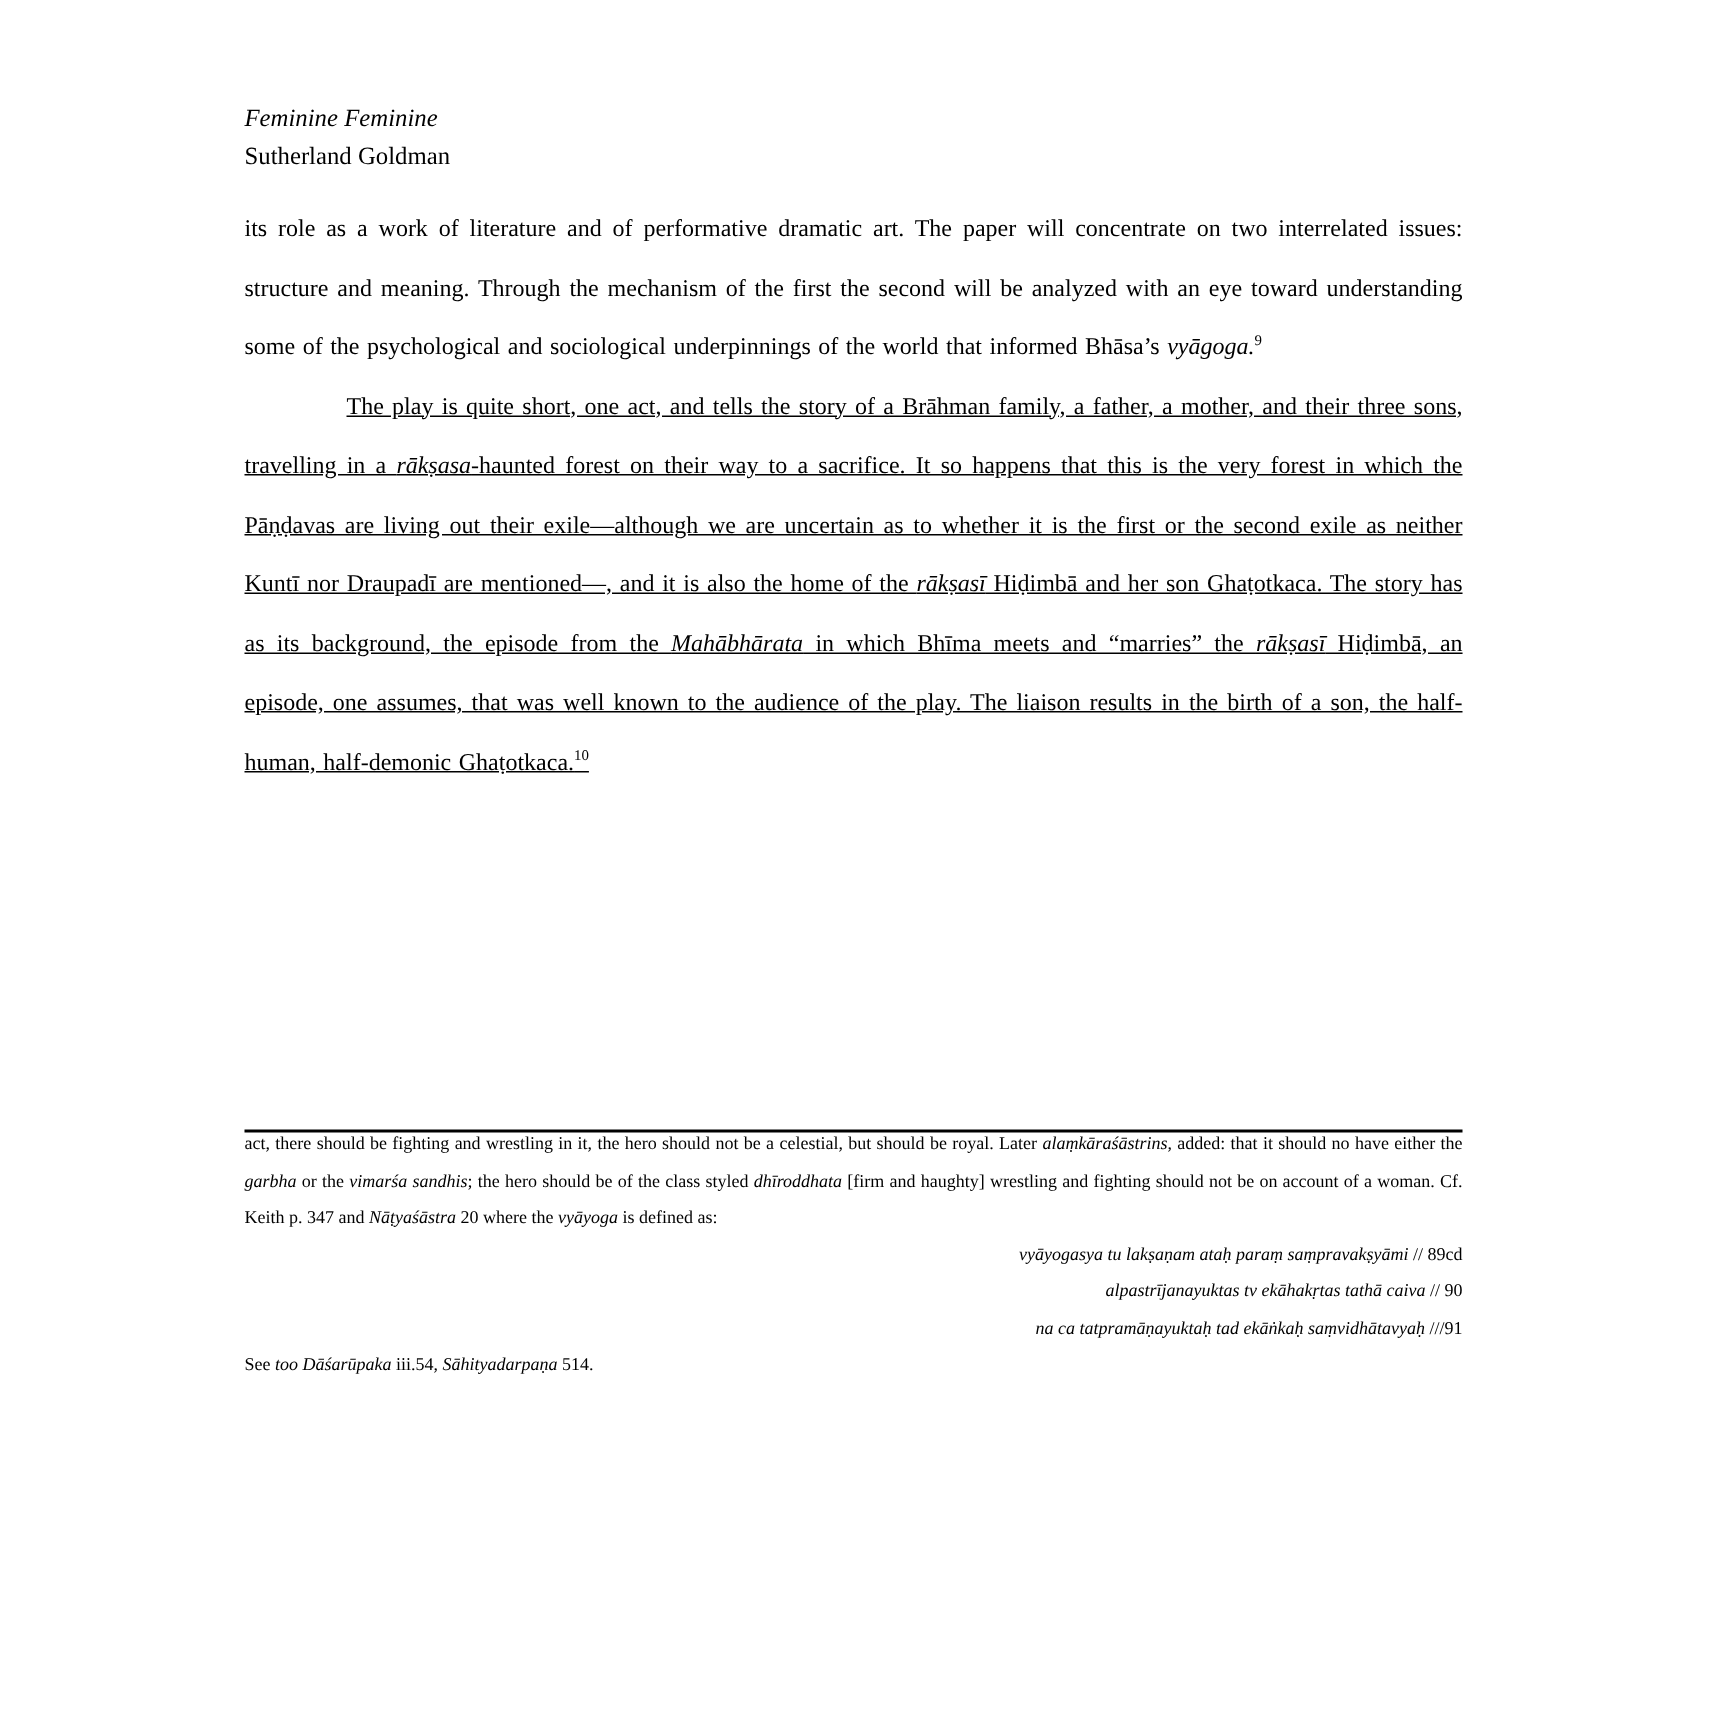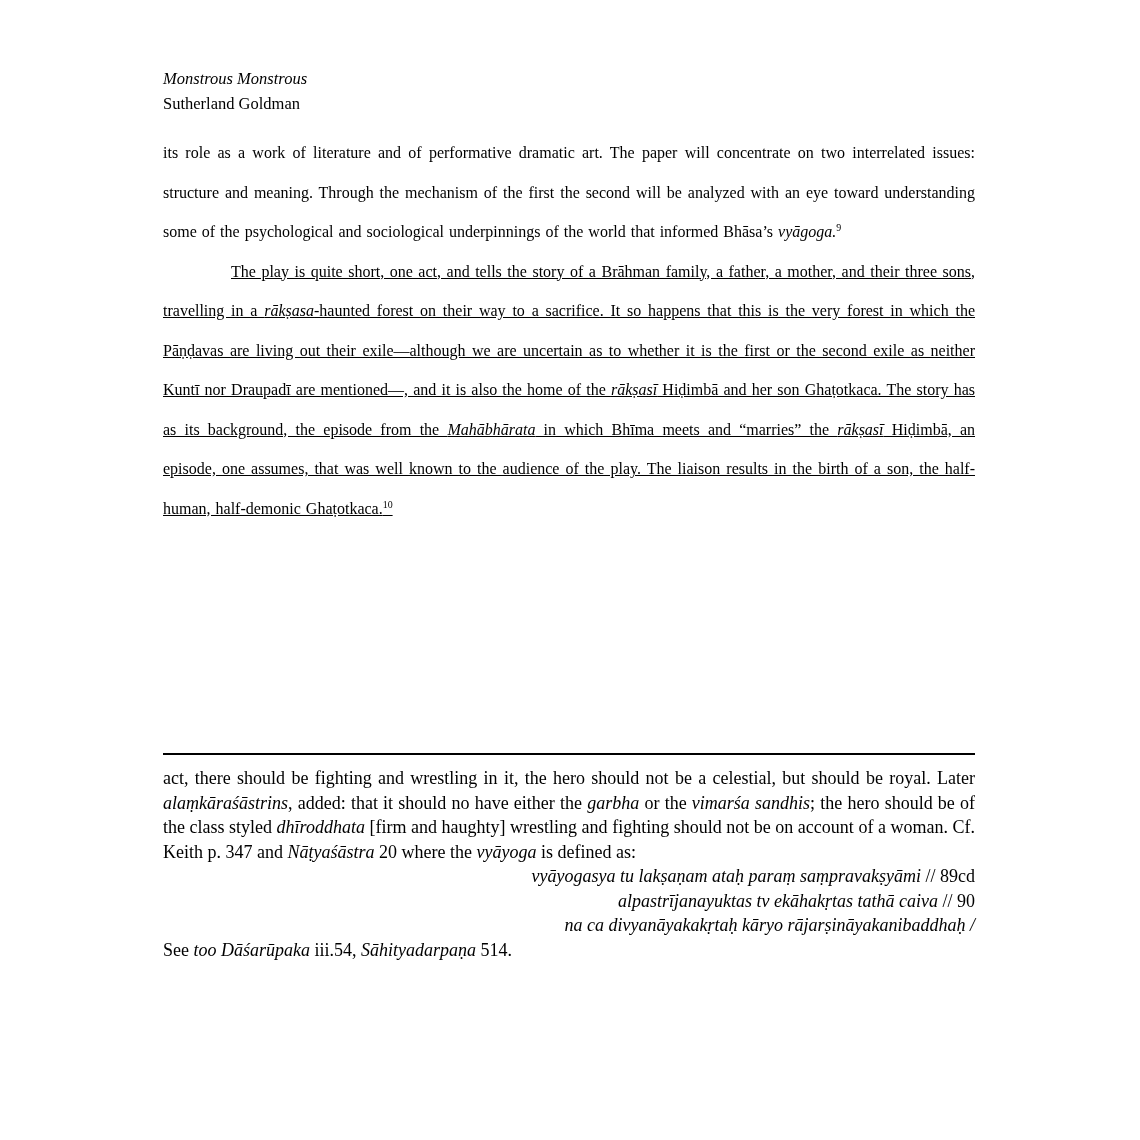--- a/index.html
+++ b/index.html
@@ -58,56 +58,56 @@
     left: 0;
     width: 812px;
     height: 0;
     border: none;
     border-top: 2px solid #000000;
     margin: 0;
   }
 
   .footnotes {
     position: absolute;
-    top: 700px;
+    top: 684px;
     left: 0;
     width: 812px;
-    font-size: 18px;
+    font-size: 12px;
     line-height: 24.5px;
     text-align: justify;
   }
   .footnotes p { margin: 0; }
   .verse-block {
     padding-left: 137px;
     text-align: right;
   }
   .verse-line { white-space: nowrap; }
 </style>
 </head>
 <body>
 
 <div class="page">
   <div class="content">
 
     <header class="doc-header">
-      <div class="doc-title">Monstrous Monstrous</div>
+      <div class="doc-title">Feminine Feminine</div>
       <div class="doc-author">Sutherland Goldman</div>
     </header>
 
     <main class="doc-body">
       <p class="para"><span>its role as a work of literature and of performative dramatic art. The paper will concentrate on two interrelated issues: structure and meaning. Through the mechanism of the first the second will be analyzed with an eye toward understanding some of the psychological and sociological underpinnings of the world that informed Bhāsa’s </span><span class="it">vyāgoga.</span><sup>9</sup></p>
       <p class="para indent"><span>The play is quite short, one act, and tells the story of a Brāhman family, a father, a mother, and their three sons, travelling in a </span><span class="it">rākṣasa</span><span>-haunted forest on their way to a sacrifice. It so happens that this is the very forest in which the Pāṇḍavas are living out their exile—although we are uncertain as to whether it is the first or the second exile as neither Kuntī nor Draupadī are mentioned—, and it is also the home of the </span><span class="it">rākṣasī</span><span> Hiḍimbā and her son Ghaṭotkaca. The story has as its background, the episode from the </span><span class="it">Mahābhārata</span><span> in which Bhīma meets and “marries” the </span><span class="it">rākṣasī</span><span> Hiḍimbā, an episode, one assumes, that was well known to the audience of the play. The liaison results in the birth of a son, the half-human, half-demonic Ghaṭotkaca.</span><sup>10</sup></p>
     </main>
 
     <hr class="fn-rule">
 
     <section class="footnotes">
       <p class="fn-para"><span>act, there should be fighting and wrestling in it, the hero should not be a celestial, but should be royal. Later </span><span class="it">alaṃkāraśāstrins</span><span>, added: that it should no have either the </span><span class="it">garbha</span><span> or the </span><span class="it">vimarśa sandhis</span><span>; the hero should be of the class styled </span><span class="it">dhīroddhata</span><span> [firm and haughty] wrestling and fighting should not be on account of a woman. Cf. Keith p. 347 and </span><span class="it">Nāṭyaśāstra</span><span> 20 where the </span><span class="it">vyāyoga</span><span> is defined as:</span></p>
       <div class="verse-block">
         <div class="verse-line"><span class="it">vyāyogasya tu lakṣaṇam ataḥ paraṃ saṃpravakṣyāmi </span><span>// 89cd</span></div>
         <div class="verse-line"><span class="it">alpastrījanayuktas tv ekāhakṛtas tathā caiva </span><span>// 90</span></div>
-        <div class="verse-line"><span class="it">na ca divyanāyakakṛtaḥ kāryo rājarṣināyakanibaddhaḥ /</span></div>
+        <div class="verse-line"><span class="it">na ca tatpramāṇayuktaḥ tad ekāṅkaḥ saṃvidhātavyaḥ </span><span>///91</span></div>
       </div>
       <p class="fn-para"><span>See </span><span class="it">too Dāśarūpaka</span><span> iii.54, </span><span class="it">Sāhityadarpaṇa</span><span> 514.</span></p>
     </section>
 
   </div>
 </div>
 
 </body></html>

